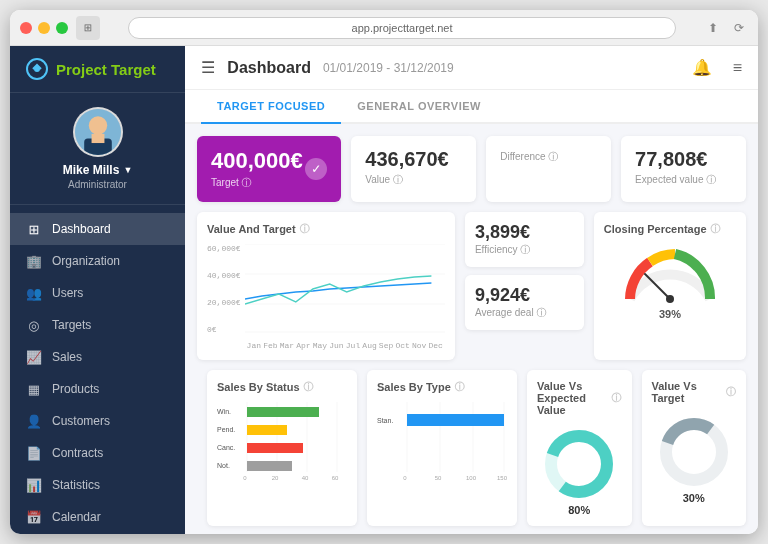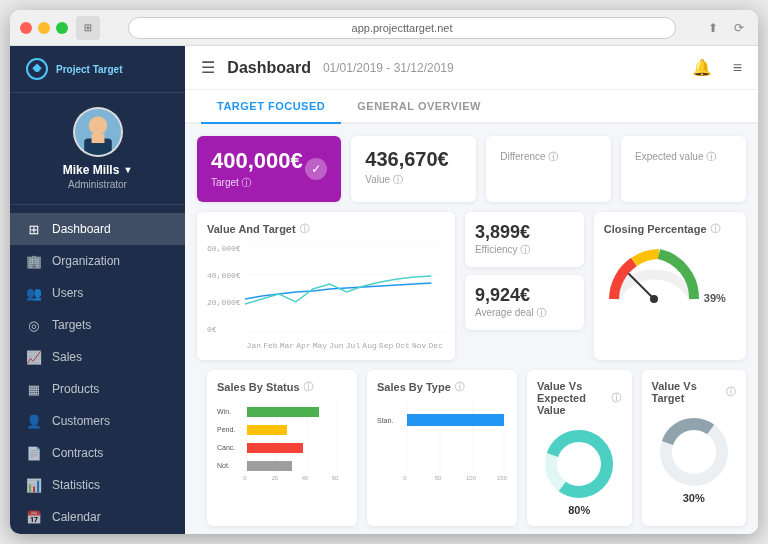--- a/index.html
+++ b/index.html
@@ -17,21 +17,21 @@
     .url-bar { flex: 1; background: #fff; border: 1px solid #ccc; border-radius: 12px; height: 22px; display: flex; align-items: center; justify-content: center; font-size: 11px; color: #666; margin: 0 20px; }
     .browser-actions { display: flex; gap: 8px; }
     .browser-action-btn { width: 18px; height: 18px; display: flex; align-items: center; justify-content: center; font-size: 12px; color: #888; }
     
     .app-container { display: flex; flex: 1; overflow: hidden; }
     
     
     .sidebar { width: 175px; background: #1e2e4a; color: #fff; display: flex; flex-direction: column; overflow: hidden; flex-shrink: 0; }
     .sidebar-logo { padding: 12px 16px; display: flex; align-items: center; gap: 8px; border-bottom: 1px solid rgba(255,255,255,0.1); }
     .logo-icon { width: 22px; height: 22px; }
-    .logo-text { font-size: 10px; font-weight: 600; color: #7dd3fc; }
+    .logo-text { font-size: 15px; font-weight: 600; color: #84cc16; }
     
     .sidebar-profile { padding: 14px 10px; display: flex; flex-direction: column; align-items: center; border-bottom: 1px solid rgba(255,255,255,0.1); }
     .avatar { width: 50px; height: 50px; border-radius: 50%; background: #ccc; overflow: hidden; margin-bottom: 6px; border: 2px solid rgba(255,255,255,0.3); display: flex; align-items: center; justify-content: center; }
     .user-name { font-size: 12px; font-weight: 600; color: #fff; display: flex; align-items: center; gap: 4px; }
     .user-role { font-size: 10px; color: rgba(255,255,255,0.6); margin-top: 2px; }
     
     .sidebar-nav { flex: 1; overflow-y: auto; padding: 8px 0; }
     .sidebar-nav::-webkit-scrollbar { width: 0; }
     .nav-item { display: flex; align-items: center; gap: 10px; padding: 8px 16px; cursor: pointer; color: rgba(255,255,255,0.7); font-size: 12px; transition: background 0.2s; }
     .nav-item.active { background: rgba(255,255,255,0.15); color: #fff; }
@@ -85,21 +85,21 @@
     
     .stat-value { font-size: 18px; font-weight: 700; color: #333; }
     .stat-label { font-size: 10px; color: #999; display: flex; align-items: center; gap: 3px; }
     
     
     .third-row { display: flex; gap: 10px; margin-bottom: 10px; padding-left: 10px; }
     .bar-chart-card { flex: 1; background: #fff; border-radius: 6px; padding: 10px; box-shadow: 0 1px 4px rgba(0,0,0,0.08); }
     .donut-card { flex: 1; background: #fff; border-radius: 6px; padding: 10px; box-shadow: 0 1px 4px rgba(0,0,0,0.08); display: flex; flex-direction: column; align-items: center; }
     
     
-    .gauge-container { display: flex; align-items: flex-end; }
+    .gauge-container { display: flex; flex-direction: column; align-items: center; }
     .donut-pct { font-size: 11px; font-weight: 700; color: #333; }
     
     
     .gauge-pct { font-size: 11px; font-weight: 600; color: #555; margin-top: 4px; }
   </style>
 </head>
 <body>
 
 <div class="browser-window">
 
@@ -223,20 +223,21 @@
             <div class="kpi-check">✓</div>
           </div>
           <div class="kpi-card">
             <div class="kpi-value">436,670€</div>
             <div class="kpi-label-dark">Value ⓘ</div>
           </div>
           <div class="kpi-card">
             <div class="kpi-label-dark">Difference ⓘ</div>
           </div>
           <div class="kpi-card">
+            <div class="kpi-value">77,808€</div>
             <div class="kpi-label-dark">Expected value ⓘ</div>
           </div>
         </div>
 
         <div class="second-row">
           <div class="chart-card large">
             <div class="card-title">Value And Target <span class="info-icon">ⓘ</span></div>
             <div class="line-chart-container">
               <div class="y-axis-labels">
                 <span>60,000€</span>

